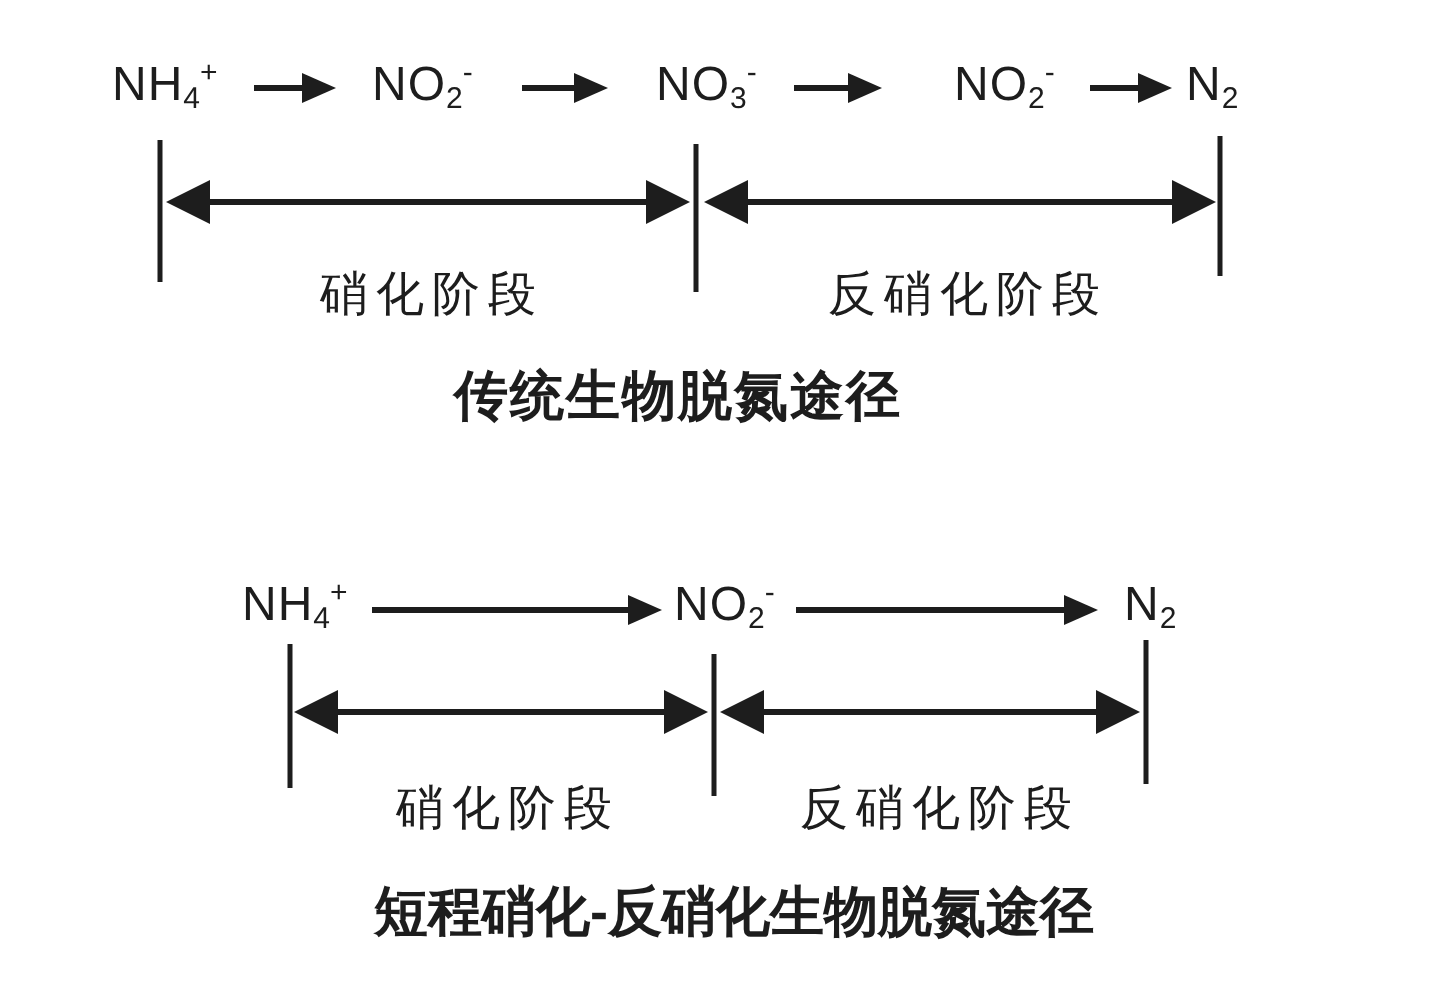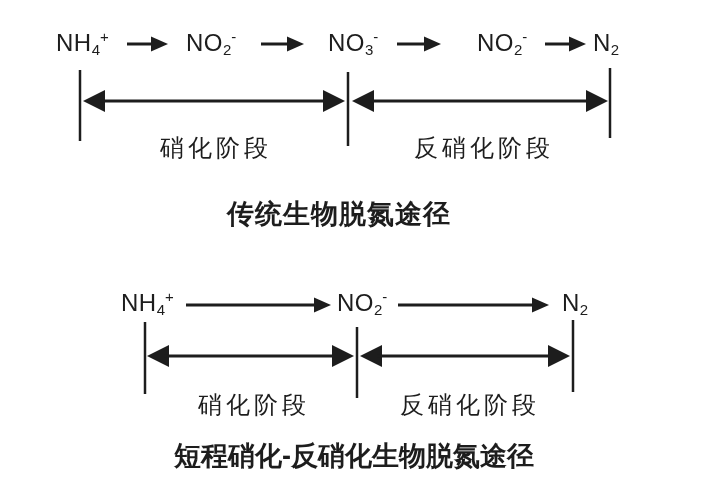--- a/index.html
+++ b/index.html
@@ -46,21 +46,21 @@
     letter-spacing: 4px;
     white-space: nowrap;
   }
   .diagram-title {
     position: absolute;
     font-size: 27px;
     line-height: 30px;
     font-weight: bold;
     white-space: nowrap;
   }
-  .title-top { letter-spacing: 1px; margin-top: 16px; }
+  .title-top { letter-spacing: 1px; }
   .title-bottom { letter-spacing: 0px; }
 </style>
 </head>
 <body>
 
 <div class="layer">
 
   <svg class="strokes" width="720" height="494" viewBox="0 0 720 494">
 
     <g>
@@ -134,16 +134,16 @@
   </div>
 
   <div>
     <div class="sp" style="left:121px; top:290px"><span>NH</span><sub>4</sub><sup>+</sup></div>
     <div class="sp" style="left:337px; top:290px"><span>NO</span><sub>2</sub><sup>-</sup></div>
     <div class="sp" style="left:562px; top:290px"><span>N</span><sub>2</sub></div>
 
     <div class="stage-label" style="left:198px; top:392px">硝化阶段</div>
     <div class="stage-label" style="left:400px; top:392px">反硝化阶段</div>
 
-    <div class="diagram-title title-bottom" style="left:174px; top:441px">短程硝化-反硝化生物脱氮途径</div>
+    <div class="diagram-title title-bottom" style="left:187px; top:441px">短程硝化-反硝化生物脱氮途径</div>
   </div>
 
 </div>
 
 </body></html>

